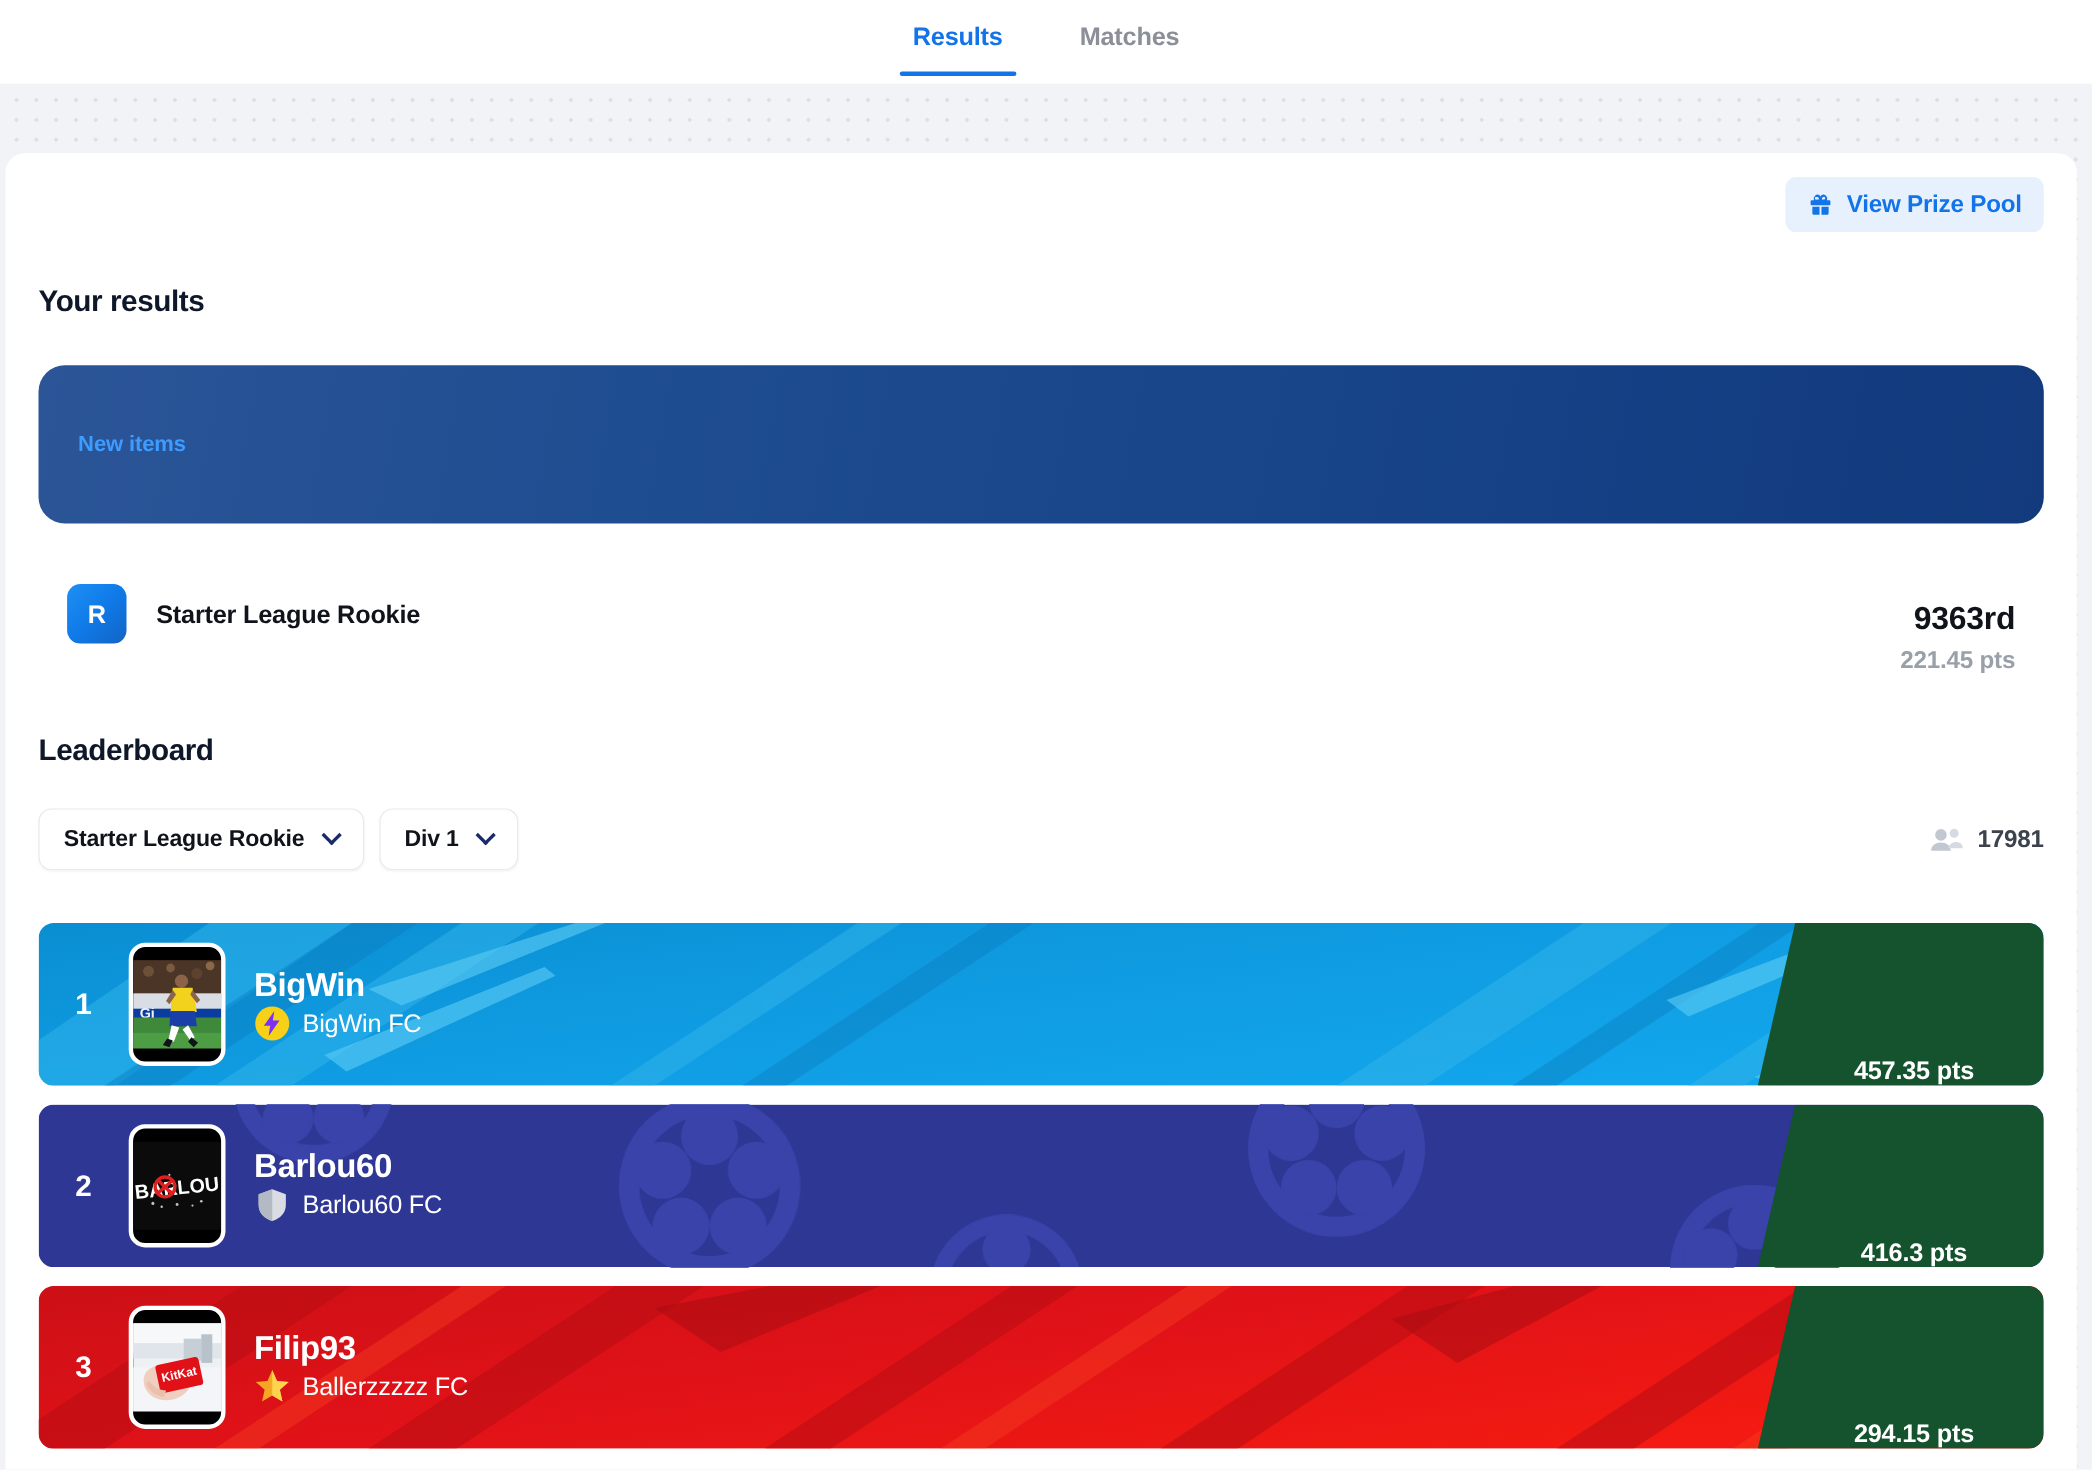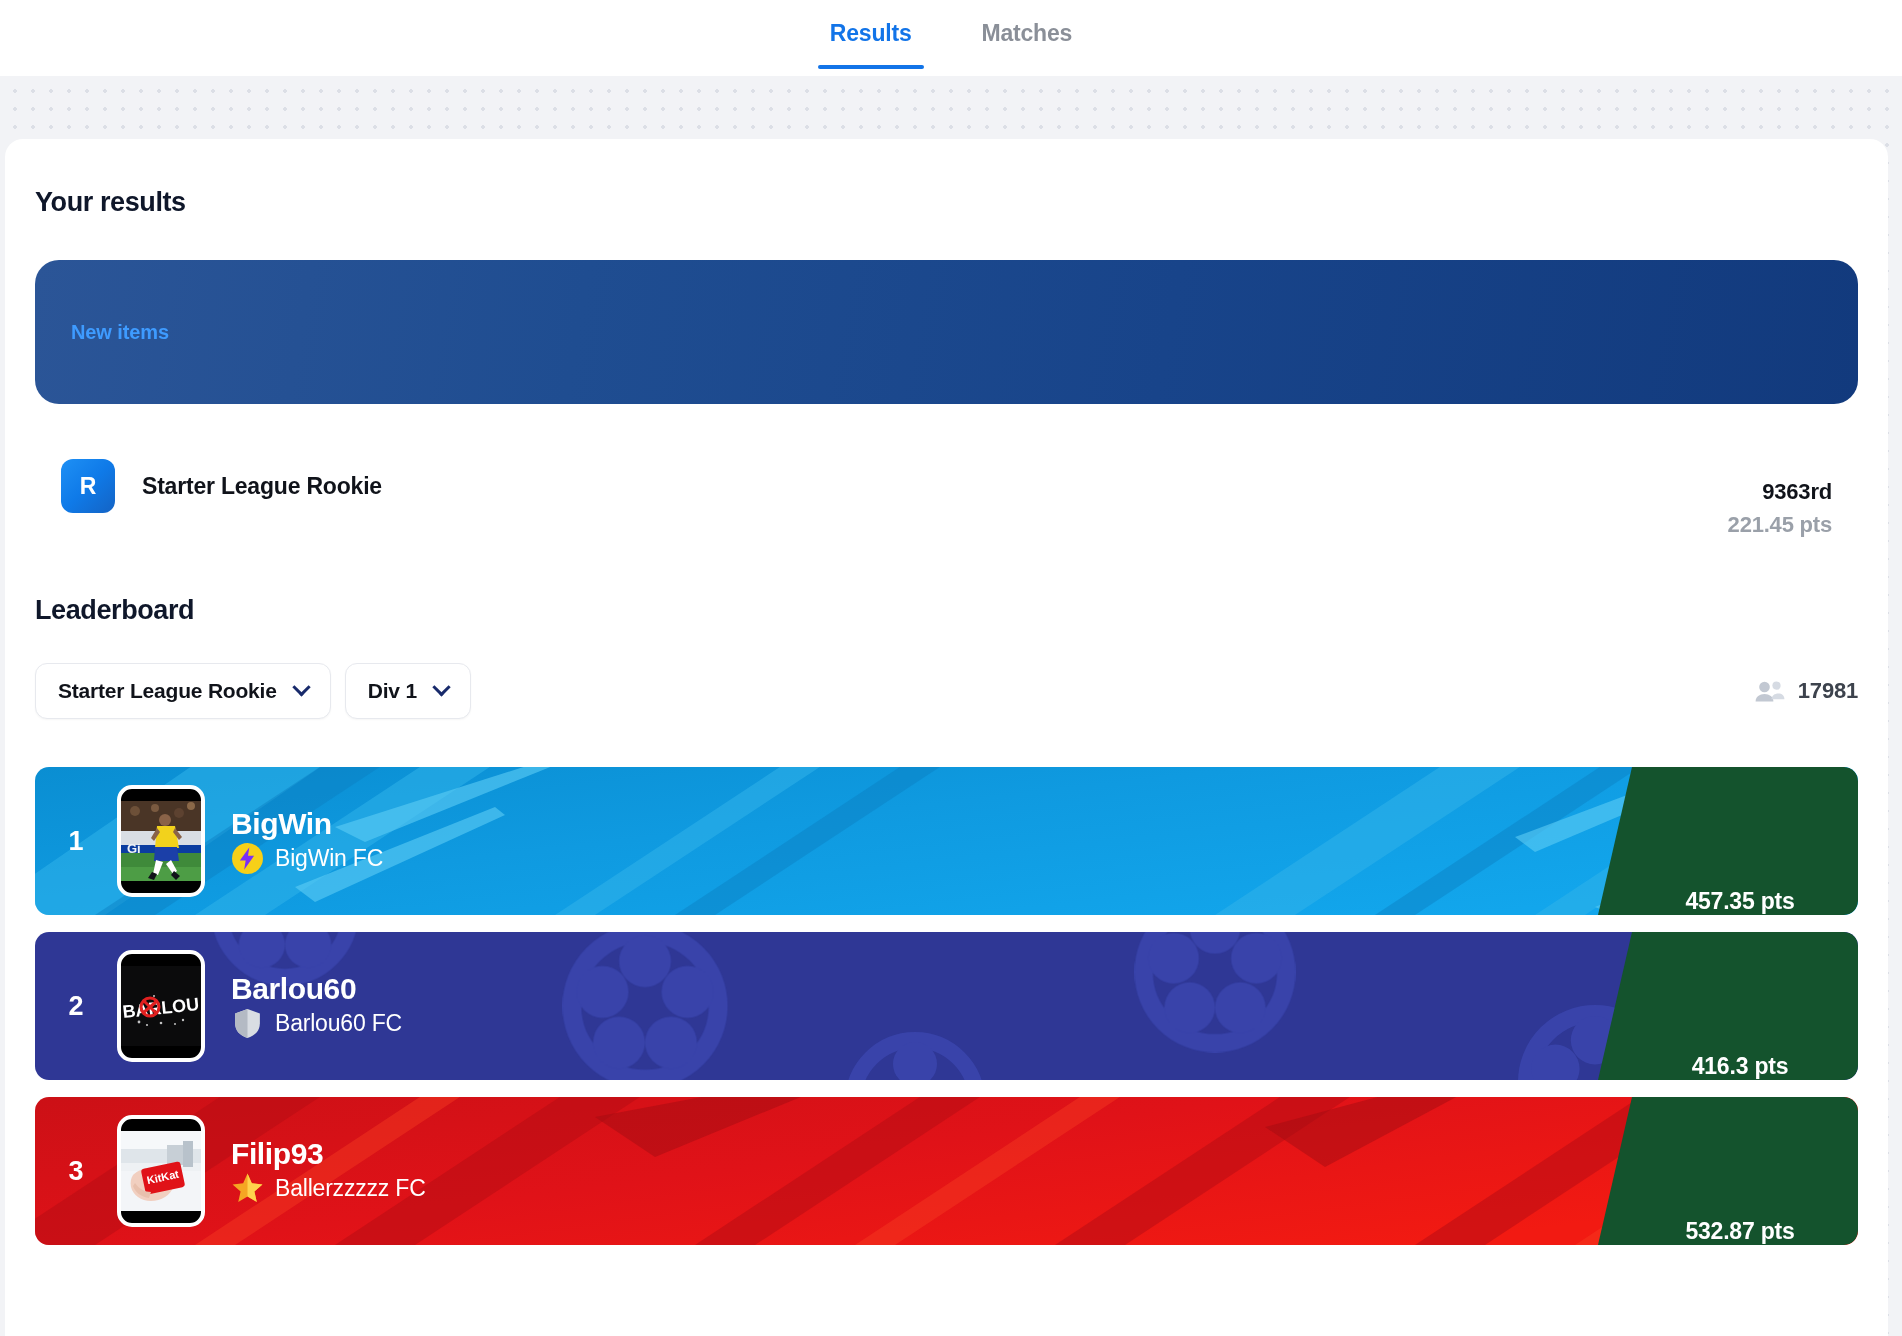--- a/index.html
+++ b/index.html
@@ -167,21 +167,21 @@
     margin-left: 27px;
     font-size: 23px;
     font-weight: bold;
     color: #10131a;
     letter-spacing: -0.2px;
   }
   .myrow-right {
     margin-left: auto;
     text-align: right;
   }
-  .my-rank { font-size: 22px; font-weight: bold; color: #10131a; letter-spacing: -0.2px; margin-top: 44px; }
+  .my-rank { font-size: 29px; font-weight: bold; color: #10131a; letter-spacing: -0.2px; margin-top: 44px; }
   .my-pts  { font-size: 22px; font-weight: bold; color: #9aa0a9; margin-top: 7px; letter-spacing: -0.2px; }
 
   
   .filterbar {
     margin-top: 37px;
     display: flex;
     align-items: center;
     gap: 14px;
   }
   .select {
@@ -278,20 +278,30 @@
 <div class="topbar">
   <button class="tab active">Results</button>
   <button class="tab">Matches</button>
 </div>
 
 <div class="dotted"></div>
 
 <div class="card">
   <div class="card-inner">
 
+    <div class="prize-row">
+      <button class="prize-btn">
+        <span class="gift-ico">
+          <svg viewBox="0 0 24 24" fill="#1274e8" xmlns="http://www.w3.org/2000/svg">
+            <path d="M20 8h-2.2a3 3 0 0 0-.5-3.6A3 3 0 0 0 12 4.6a3 3 0 0 0-5.3-.2A3 3 0 0 0 6.2 8H4a1 1 0 0 0-1 1v2.6a1 1 0 0 0 1 1h16a1 1 0 0 0 1-1V9a1 1 0 0 0-1-1Zm-5.8-2.6a1.2 1.2 0 1 1 1 2h-2.1l.4-1.2a1.2 1.2 0 0 1 .7-.8ZM8.6 5.2a1.2 1.2 0 0 1 1.6.6l.5 1.6H8.6a1.2 1.2 0 1 1 0-2.2ZM4.6 14v6.2a1 1 0 0 0 1 1h5.5V14H4.6Zm8.3 0v7.2h5.5a1 1 0 0 0 1-1V14h-6.5Z"></path>
+          </svg>
+        </span>
+        <span>View Prize Pool</span>
+      </button>
+    </div>
 
     <div class="h2 your-results-h">Your results</div>
 
     <div class="banner">
       <div class="banner-kicker">New items</div>
     </div>
 
     <div class="myrow">
       <div class="league-badge">R</div>
       <div class="league-name">Starter League Rookie</div>
@@ -518,19 +528,19 @@
             <span class="team-badge">
               <svg viewBox="0 0 32 32" xmlns="http://www.w3.org/2000/svg">
                 <path d="M16 1.5 20.2 11l10.3 1-7.8 6.9 2.3 10.2L16 23.8 7 29.1l2.3-10.2L1.5 12 11.8 11Z" fill="#f5a623"></path>
                 <path d="M16 1.5 20.2 11l10.3 1-7.8 6.9 2.3 10.2L16 23.8Z" fill="#ffd34d"></path>
               </svg>
             </span>
             <span class="tname">Ballerzzzzz FC</span>
           </div>
         </div>
         <div class="ptsbox">
-          <span>532.87 pts</span>
+          <span>294.15 pts</span>
         </div>
       </div>
 
     </div>
   </div>
 </div>
 
 </body></html>

